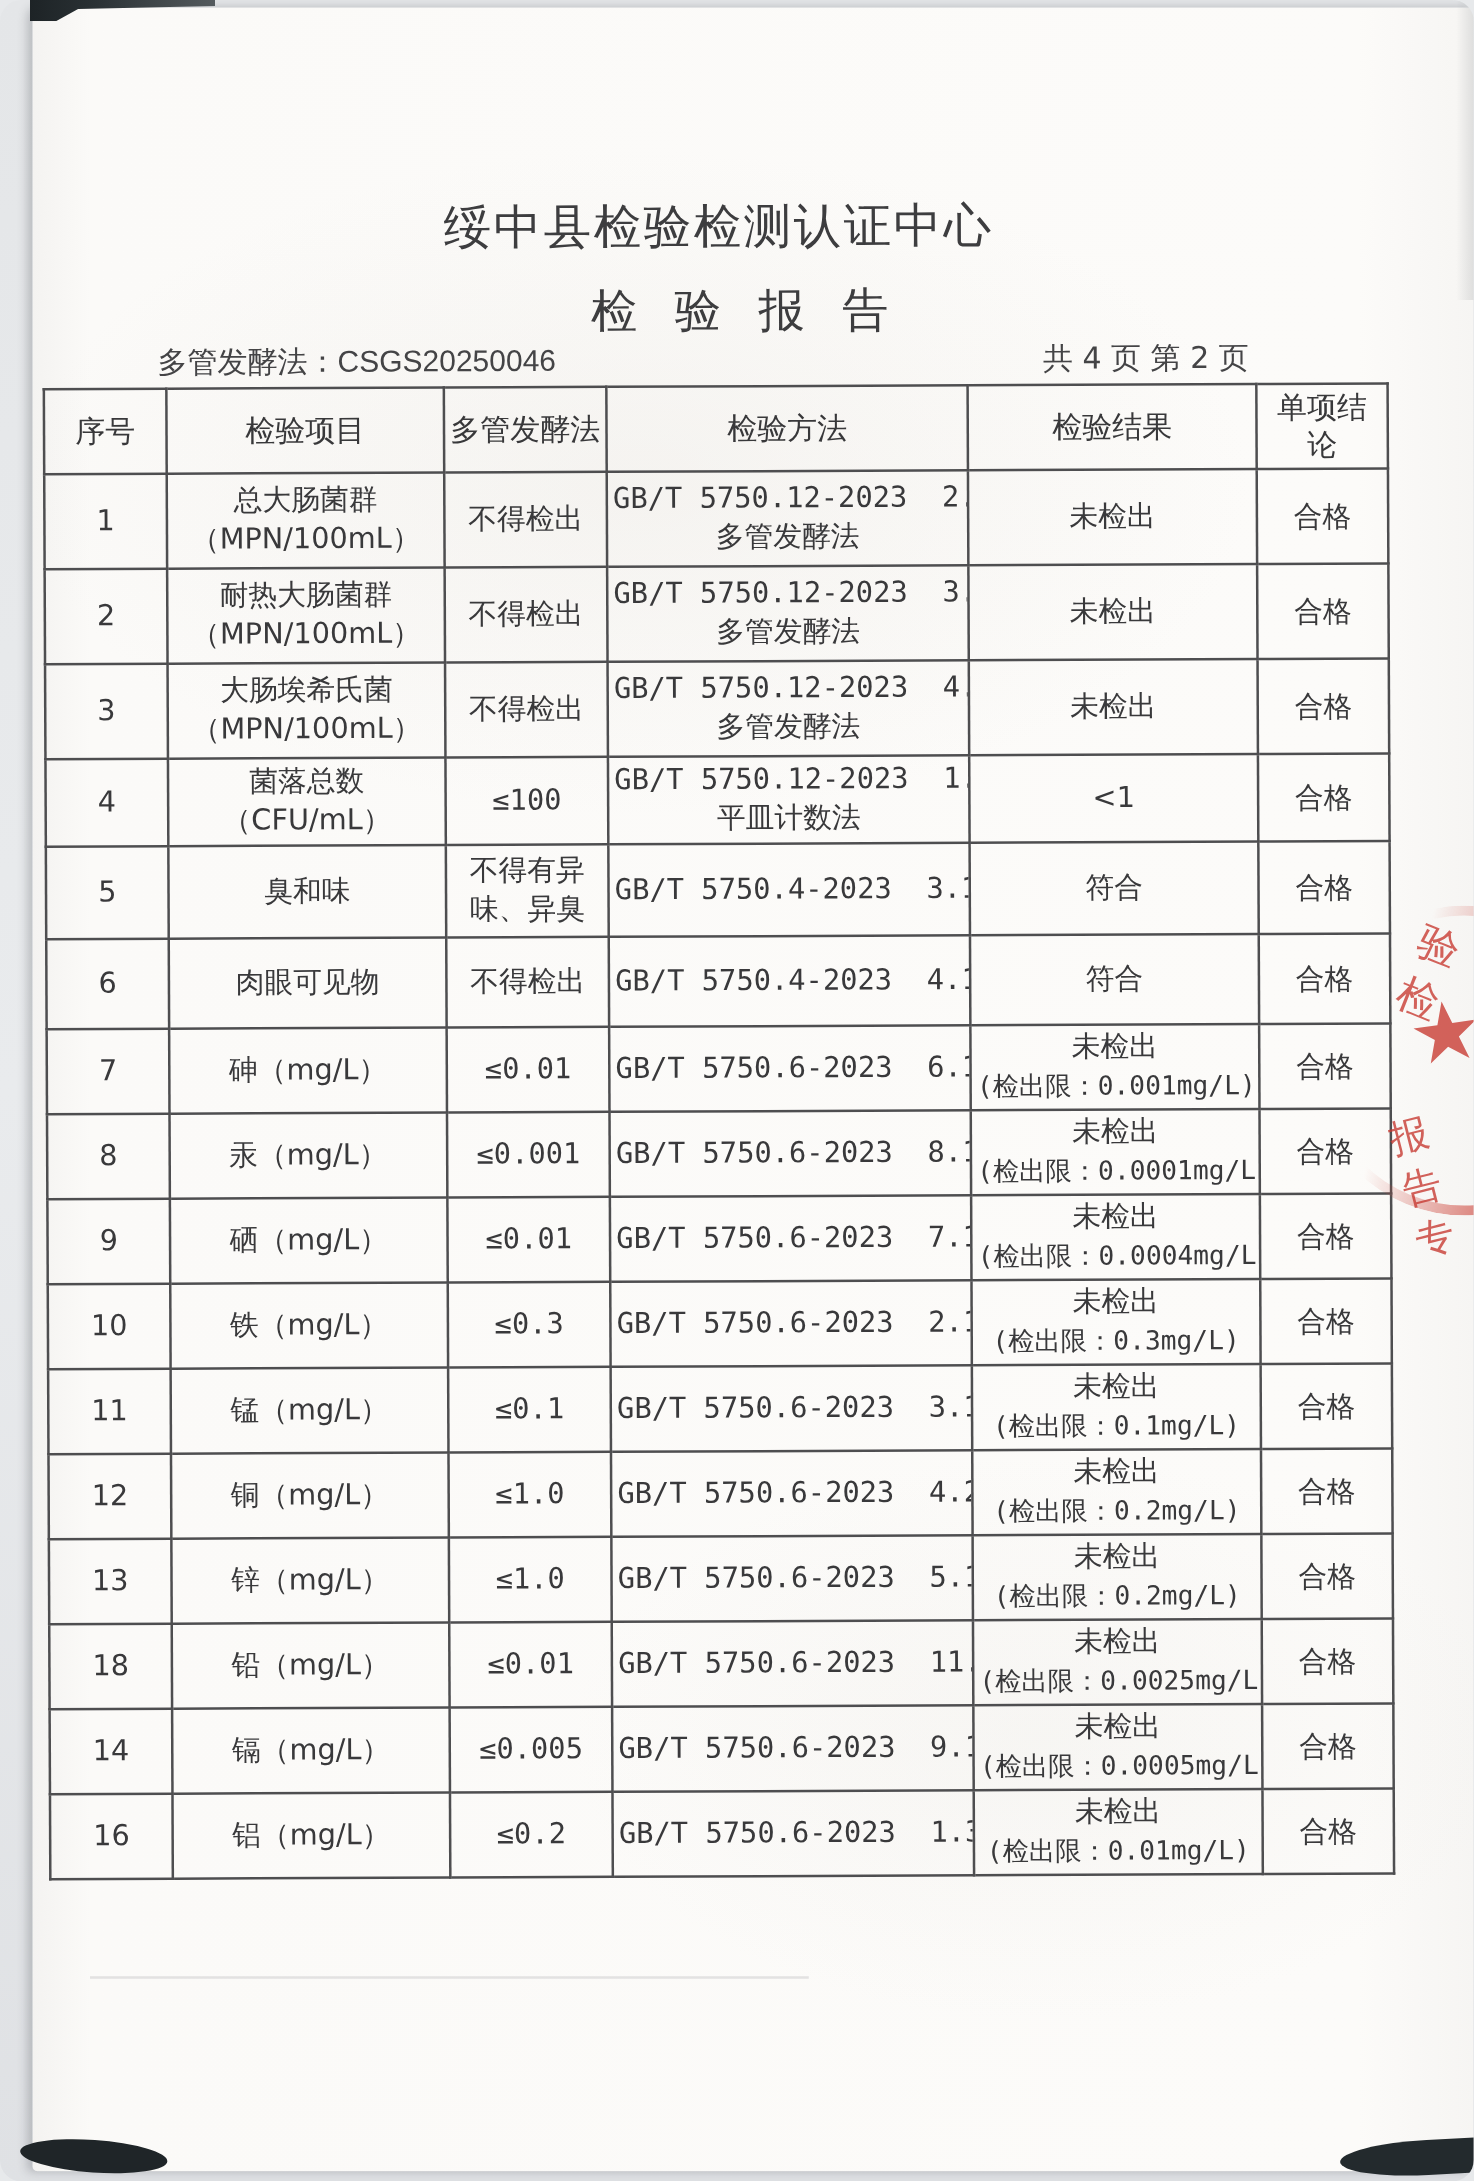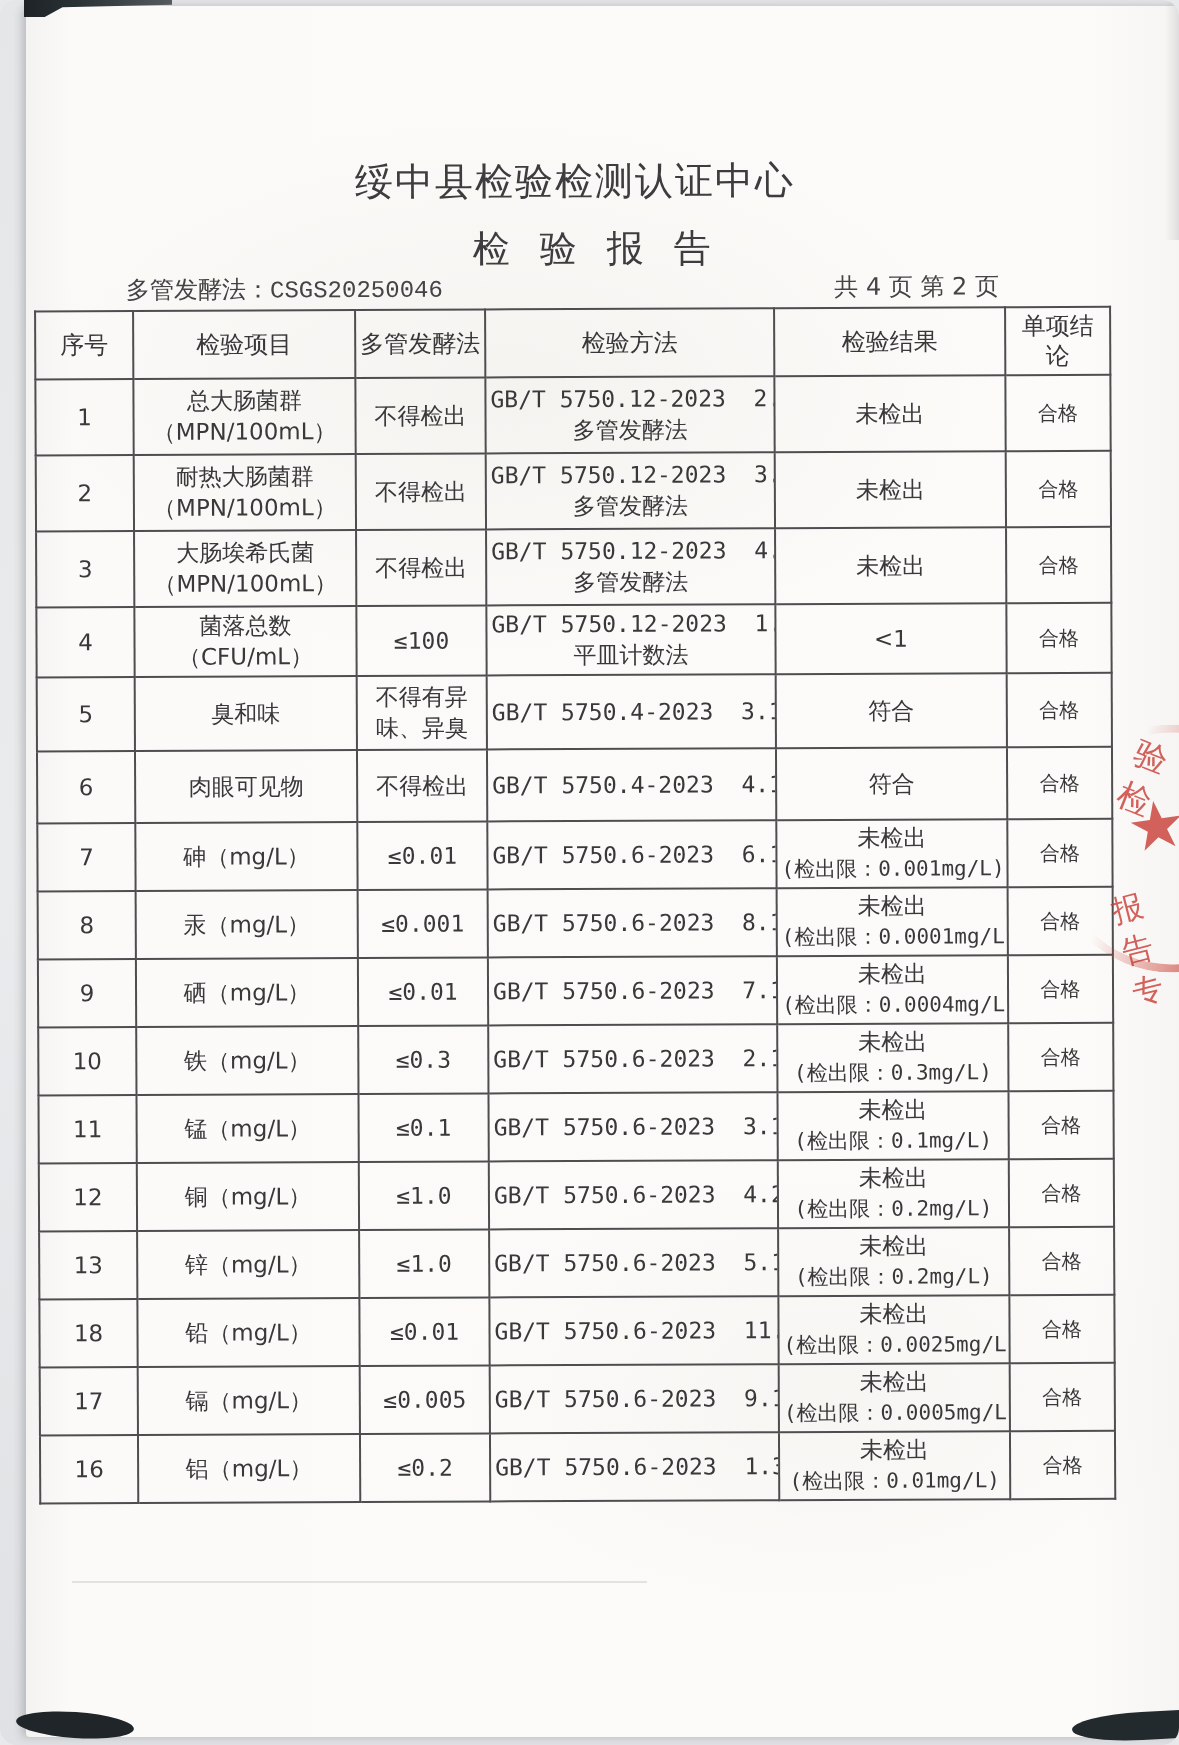--- a/index.html
+++ b/index.html
@@ -29,37 +29,37 @@
   }
   .doc-subtitle{
     position:absolute;top:224px;left:0;width:1186px;text-align:center;
     font-size:37px;letter-spacing:30px;text-indent:30px;color:#3d3d3f;font-weight:500;
   }
   .meta{
     position:absolute;top:272px;left:127px;width:873px;
     display:flex;justify-content:space-between;align-items:baseline;
     font-size:24px;color:#444446;
   }
-  .mono{font-family:Liberation Mono, monospace;}
+  .mono{font-family:Liberation Sans, sans-serif;}
 
   table.report{
     position:absolute;left:35px;top:308px;width:1075px;
     border-collapse:collapse;table-layout:fixed;
     font-size:23px;color:#39393b;
   }
   table.report th,table.report td{
     border:2px solid #4e4e50;text-align:center;vertical-align:middle;
     padding:2px 4px;overflow:hidden;
   }
   table.report th{font-size:24px;font-weight:500;height:62px;line-height:30px;color:#38383a;}
   table.report th:last-child{padding:0 12px;}
   .ln{white-space:pre;line-height:31px;}
   .c-method .ln,.c-standard .ln{font-family:"DejaVu Sans Mono","DejaVu Sans",sans-serif;font-size:23px;}
   .ln-sub{font-size:21px;font-family:"DejaVu Sans Mono","DejaVu Sans",sans-serif;}
-  .c-conclusion{font-size:20px;}
+  .c-conclusion{font-size:23px;}
 
   
   .stamp{position:absolute;inset:0;pointer-events:none;}
   .stamp-ring{
     position:absolute;left:1047px;top:727px;width:230px;height:232px;
     border:8px solid rgba(206,76,66,0.62);border-radius:50%;
     -webkit-mask-image:linear-gradient(105deg,transparent 32%,#000 62%);
     mask-image:linear-gradient(105deg,transparent 32%,#000 62%);
   }
   .stamp-txt{position:absolute;color:rgba(200,60,52,0.82);font-weight:500;}
@@ -353,21 +353,21 @@
             <td class="c-method">
               <div class="ln">GB/T 5750.6-2023  11.1</div>
             </td>
             <td class="c-result">
               <div class="ln">未检出</div>
               <div class="ln ln-sub">(检出限：0.0025mg/L)</div>
             </td>
             <td class="c-conclusion">合格</td>
           </tr>
           <tr style="height: 68px;">
-            <td class="c-no">17</td>
+            <td class="c-no">14</td>
             <td class="c-item">
               <div class="ln">镉（mg/L）</div>
             </td>
             <td class="c-standard">
               <div class="ln">≤0.005</div>
             </td>
             <td class="c-method">
               <div class="ln">GB/T 5750.6-2023  9.1</div>
             </td>
             <td class="c-result">

